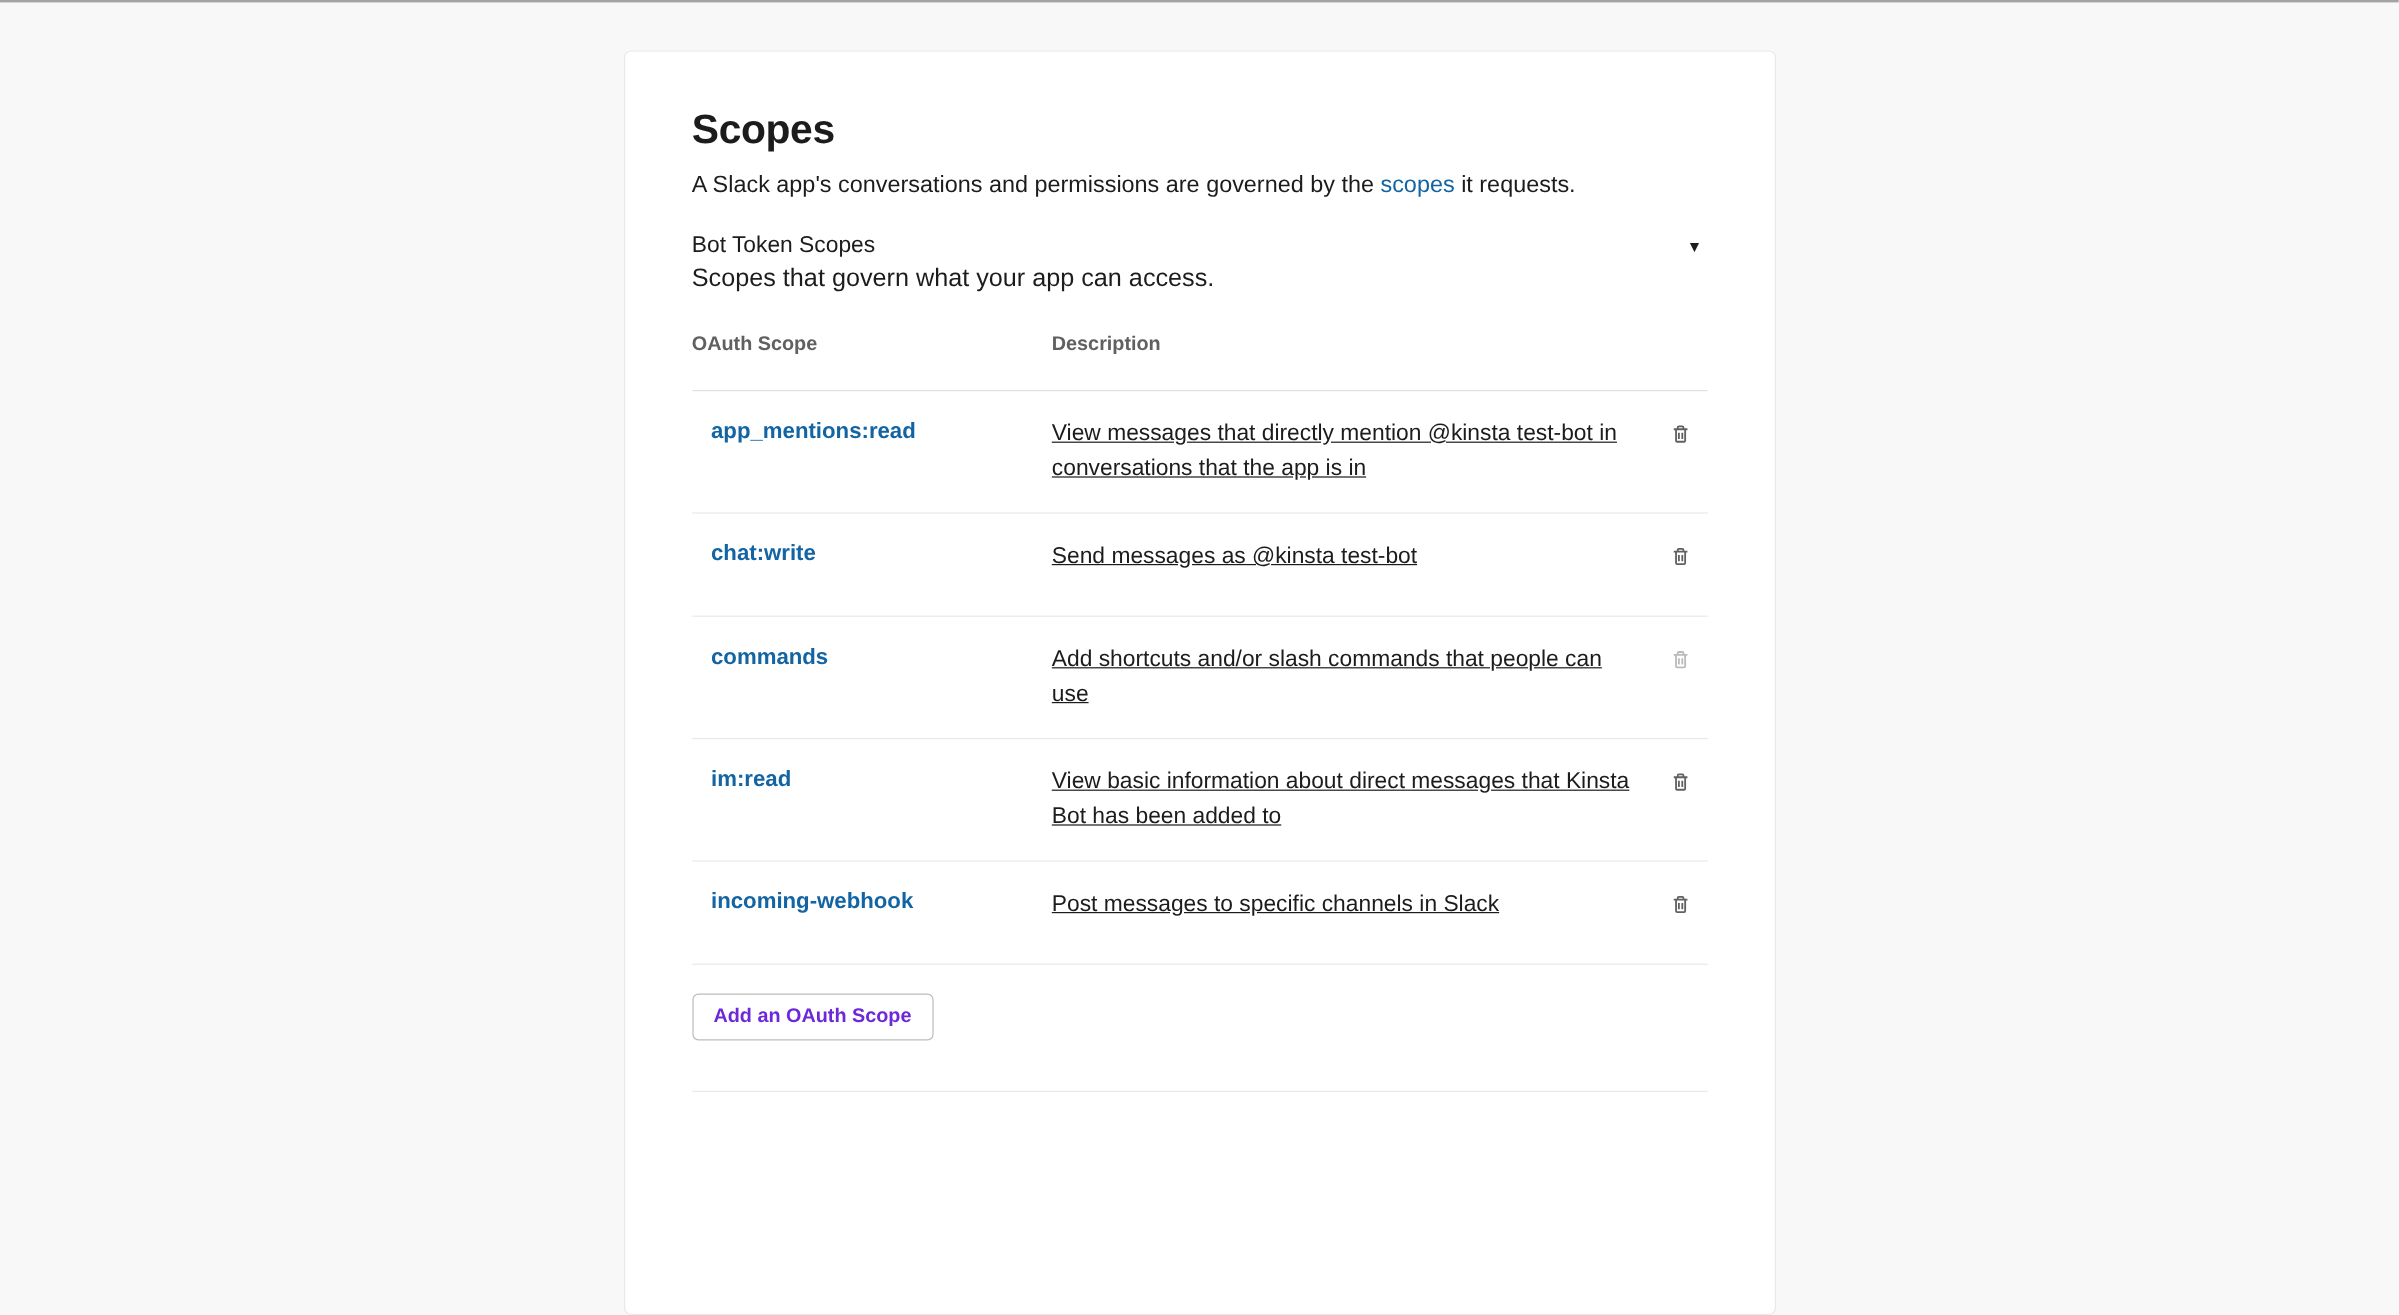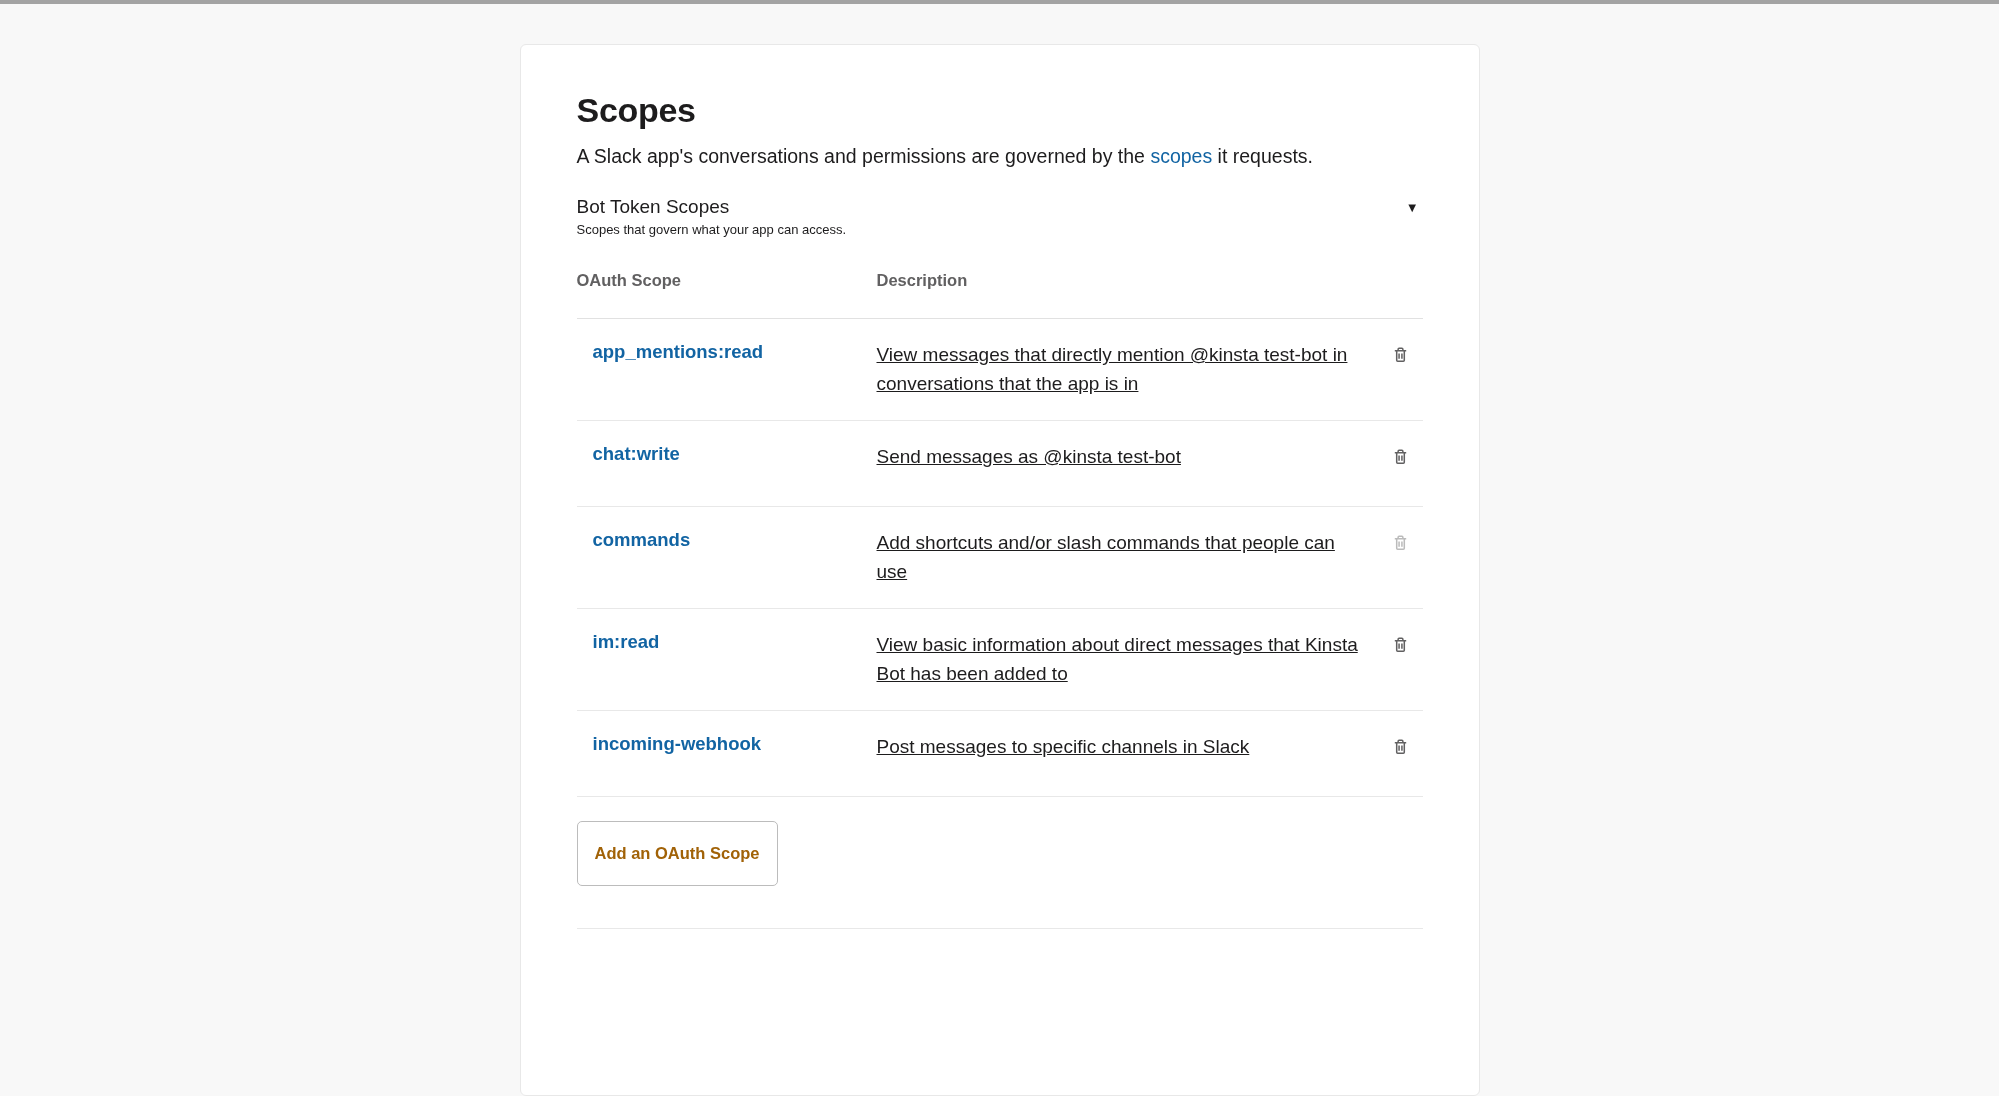--- a/index.html
+++ b/index.html
@@ -7,21 +7,21 @@
       padding: 0;
       box-sizing: border-box;
     }
     body {
       font-family: -apple-system, BlinkMacSystemFont, "Segoe UI", Helvetica, Arial, sans-serif;
       background-color: #f8f8f8;
       color: #1d1c1d;
     }
     .page-wrapper {
       min-height: 100vh;
-      border-top: 4px solid #a3a3a3;
+      border-top: 2px solid #a3a3a3;
       padding-top: 40px;
       display: flex;
       justify-content: center;
     }
     .card {
       background: #ffffff;
       border: 1px solid #e8e8e8;
       border-radius: 6px;
       width: 960px;
       padding: 46px 56px 40px 56px;
@@ -50,21 +50,21 @@
     .subsection-title {
       font-size: 19px;
       font-weight: 400;
     }
     .caret {
       font-size: 13px;
       color: #1d1c1d;
       padding-right: 4px;
     }
     .subsection-desc {
-      font-size: 13px;
+      font-size: 21px;
       color: #1d1c1d;
       margin-top: 4px;
       margin-bottom: 34px;
     }
     .scope-table {
       width: 100%;
     }
     .table-header {
       display: flex;
       padding-bottom: 28px;
@@ -126,24 +126,24 @@
     }
     .trash-btn svg {
       width: 19px;
       height: 19px;
     }
     .add-button {
       margin-top: 24px;
       background: #ffffff;
       border: 1px solid #bcbcbc;
       border-radius: 5px;
-      padding: 22px 17px;
+      padding: 9px 17px;
       font-size: 16.5px;
       font-weight: 700;
-      color: #a16207;
+      color: #6d28d9;
       cursor: pointer;
       font-family: inherit;
     }
     .bottom-divider {
       margin-top: 42px;
       border-bottom: 1px solid #e8e8e8;
     }
   </style>
 </head>
 <body>

